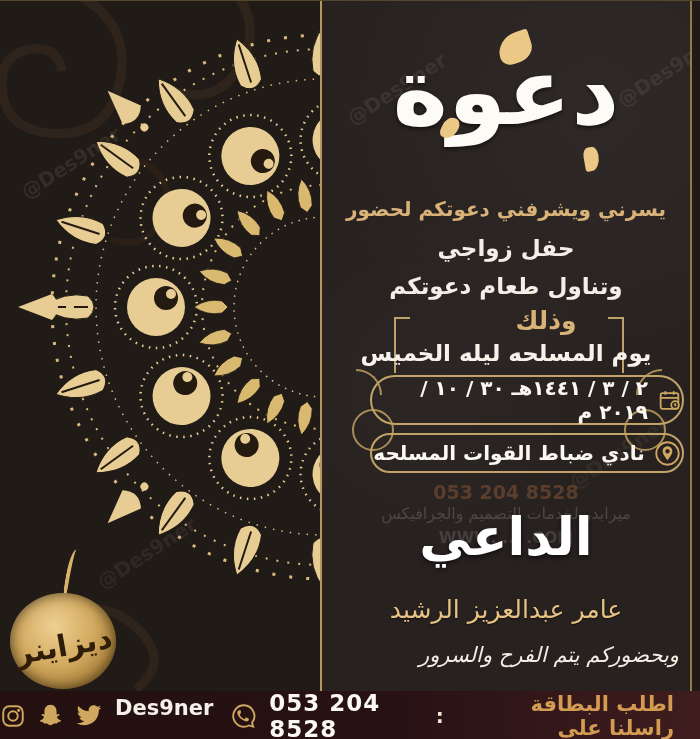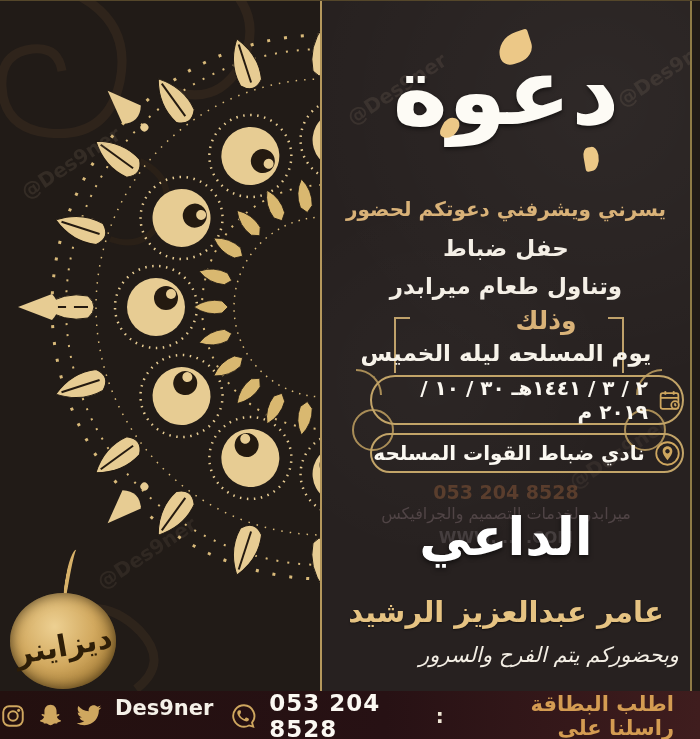--- a/index.html
+++ b/index.html
@@ -68,21 +68,21 @@
   .interlock{
     position:absolute;width:38px;height:38px;border:2px solid #a98d57;border-radius:50%;
   }
   .interlock.il{left:30px;top:408px;}
   .interlock.ir{right:24px;top:408px;}
   .curl{position:absolute;width:24px;height:24px;border-top:2px solid #a98d57;border-radius:0 100% 0 0;}
   .curl.c1{left:34px;top:368px;border-right:2px solid #a98d57;}
   .curl.c2{right:28px;top:368px;border-left:2px solid #a98d57;border-radius:100% 0 0 0;}
   .inviter-callig{top:486px;font-size:52px;line-height:100px;color:#ffffff;font-weight:bold;
     text-shadow:0 2px 5px rgba(0,0,0,.6);}
-  .name-line{top:594px;font-size:29px;font-weight:bold;color:#e6c382;text-shadow:0 1px 2px rgba(0,0,0,.5);}
+  .name-line{top:594px;font-size:25px;font-weight:normal;color:#e6c382;text-shadow:0 1px 2px rgba(0,0,0,.5);}
   .closing-line{top:642px;font-size:21px;font-style:italic;color:#f3eee4;padding-left:43px;}
   
   .wm{position:absolute;color:rgba(170,150,125,.14);font-size:20px;font-weight:bold;
       transform:rotate(-33deg);pointer-events:none;white-space:nowrap;}
   .wm-center{position:absolute;left:0;width:100%;text-align:center;pointer-events:none;}
   .wm-phone{top:480px;font-size:19px;font-weight:bold;color:rgba(150,95,60,.45);}
   .wm-serv{top:503px;font-size:16px;color:rgba(140,120,125,.40);}
   .wm-web{top:527px;font-size:16px;font-weight:bold;color:rgba(130,120,125,.33);}
   
   .footer{
@@ -197,22 +197,22 @@
     <div class="wm" style="left:18px;top:76px;">@Des9ner</div>
     <div class="wm" style="left:288px;top:58px;">@Des9ner</div>
     <div class="wm" style="left:240px;top:440px;opacity:.7;">@Des9ner</div>
 
     <div class="rp-abs title-callig" dir="rtl">دعوة</div>
     <span class="accent a1"></span>
     <span class="accent a2"></span>
     <span class="accent a3"></span>
 
     <div class="rp-abs intro-line" dir="rtl">يسرني ويشرفني دعوتكم لحضور</div>
-    <div class="rp-abs event-line" dir="rtl">حفل ضباط</div>
-    <div class="rp-abs dinner-line" dir="rtl">وتناول طعام ميرابدر</div>
+    <div class="rp-abs event-line" dir="rtl">حفل زواجي</div>
+    <div class="rp-abs dinner-line" dir="rtl">وتناول طعام دعوتكم</div>
     <div class="rp-abs conj-line" dir="rtl">وذلك</div>
 
     <span class="bracket bl"></span>
     <span class="bracket br"></span>
     <div class="rp-abs day-line" dir="rtl">يوم المسلحه ليله الخميس</div>
 
     <span class="interlock il"></span>
     <span class="interlock ir"></span>
     <span class="curl c1"></span>
     <span class="curl c2"></span>

